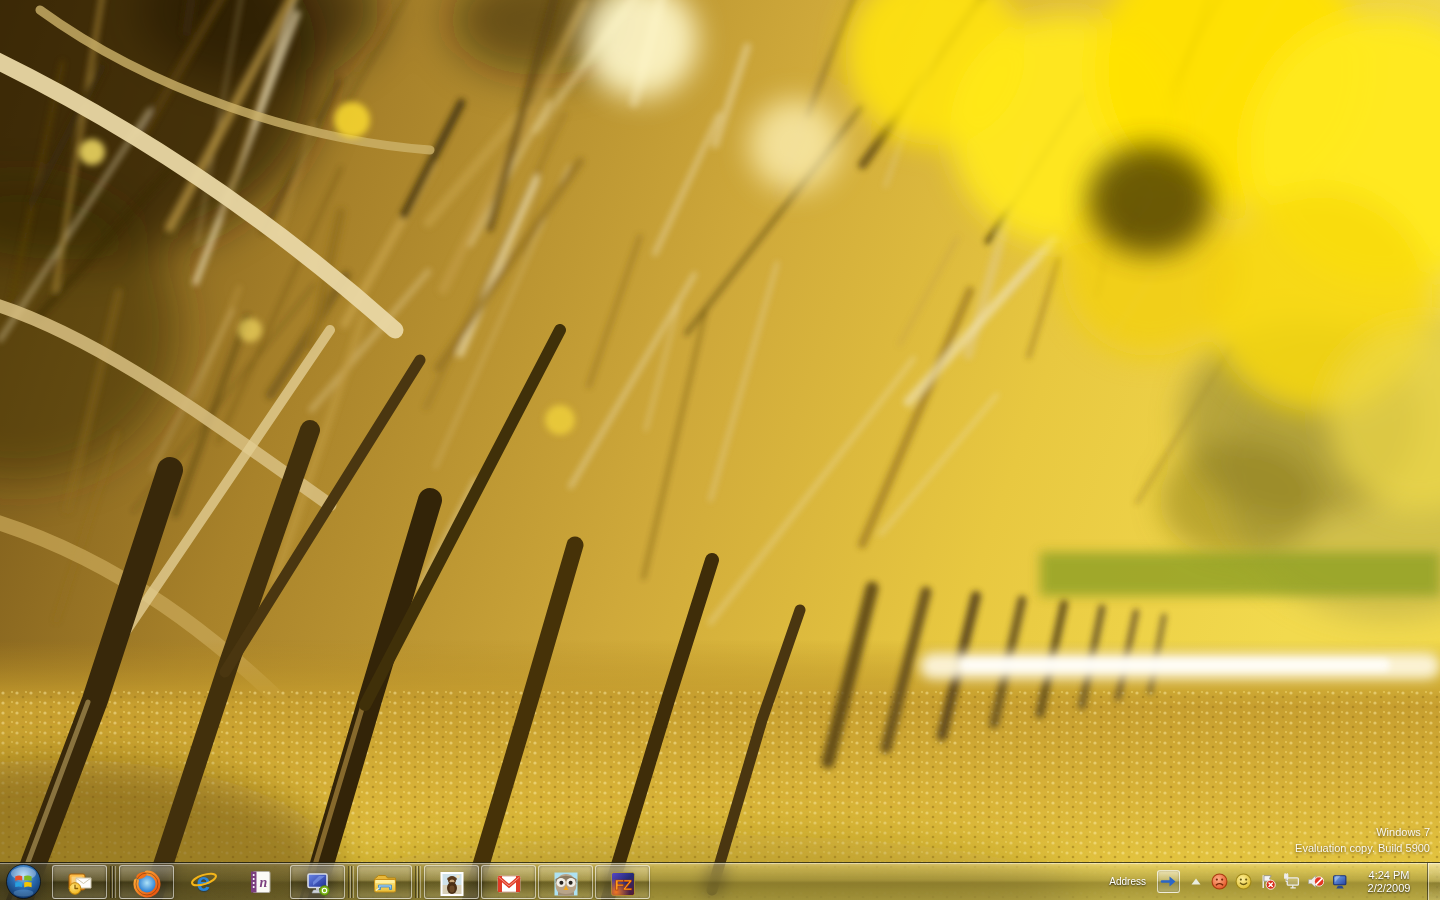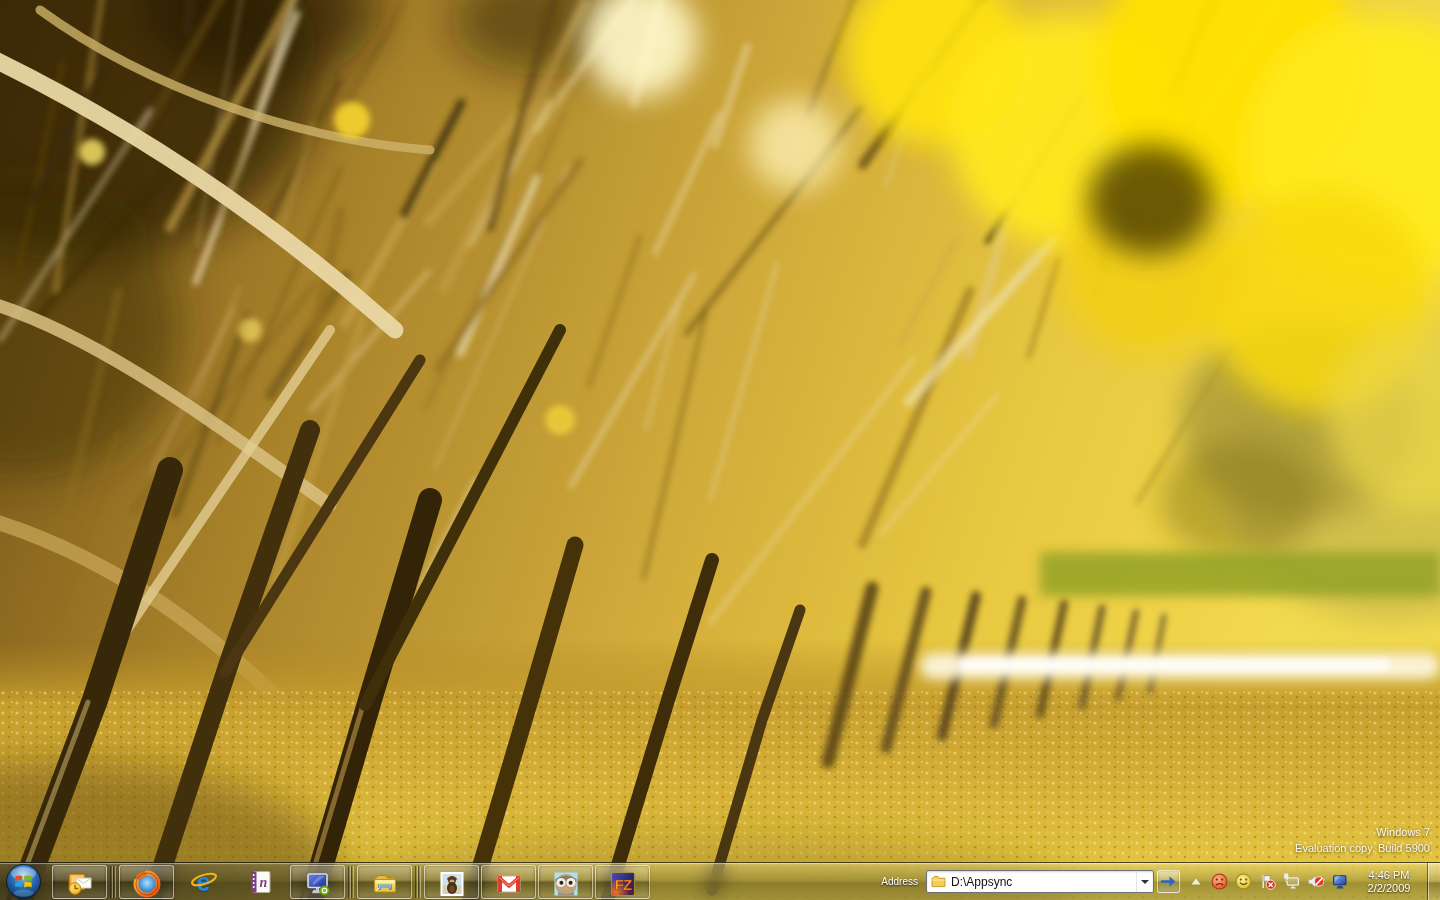--- a/index.html
+++ b/index.html
@@ -453,30 +453,20 @@
         <rect x="2.5" y="2.5" width="23" height="23" rx="2" fill="url(#fzG)" stroke="#c8b020" stroke-opacity=".6"></rect>
         <rect x="2.5" y="2.5" width="23" height="23" rx="2" fill="url(#fzGlow)"></rect>
         <text x="14" y="19.5" text-anchor="middle" font-size="15" font-weight="bold" font-family="Liberation Sans, sans-serif" fill="#ff9e1a" stroke="#a02808" stroke-width=".5" letter-spacing="-1">FZ</text>
       </svg>
     </div>
 
     <div class="spacer"></div>
 
     <div class="addr">
       <span class="addr-label">Address</span>
-      <div class="combo">
-        <svg width="15" height="13" viewBox="0 0 16 14">
-          <path d="M1 4 l2.5 -2.5 h4 l1.5 2 h6 v9 h-14 z" fill="#f5cf52" stroke="#b8860f" stroke-width=".8"></path>
-          <path d="M1 5.5 h14" stroke="#fff2a8" stroke-width="1"></path>
-        </svg>
-        <span class="combo-text">D:\Appsync</span>
-        <span class="combo-arrow">
-            <i></i>
-          </span>
-      </div>
       <div class="go-btn">
         <svg width="17" height="15" viewBox="0 0 17 15">
           <path d="M2 7.5 H11" stroke="#2a66c8" stroke-width="2.6" stroke-linecap="round"></path>
           <polygon points="9.5,2.5 15.5,7.5 9.5,12.5" fill="#2a66c8"></polygon>
         </svg>
       </div>
     </div>
 
     <div class="tray">
       <div class="tray-chevron">
@@ -533,19 +523,19 @@
               <stop offset="1" stop-color="#2340a0"></stop>
             </linearGradient>
           </defs>
         <rect x="2.5" y="2.5" width="11.5" height="8.5" rx="1" fill="url(#dispG)" stroke="#18307a"></rect>
         <polygon points="5,2.5 9,2.5 3.5,9 3.5,5" fill="#ffffff" opacity=".3"></polygon>
         <path d="M6.5 12 h4 l1.5 2.5 h-7 z" fill="#2a4a90"></path>
       </svg>
     </div>
 
     <div class="clock">
-      <div>4:46 PM</div>
+      <div>4:24 PM</div>
       <div>2/2/2009</div>
     </div>
 
     <div class="show-desktop"></div>
   </div>
 </div>
 
 </body></html>

